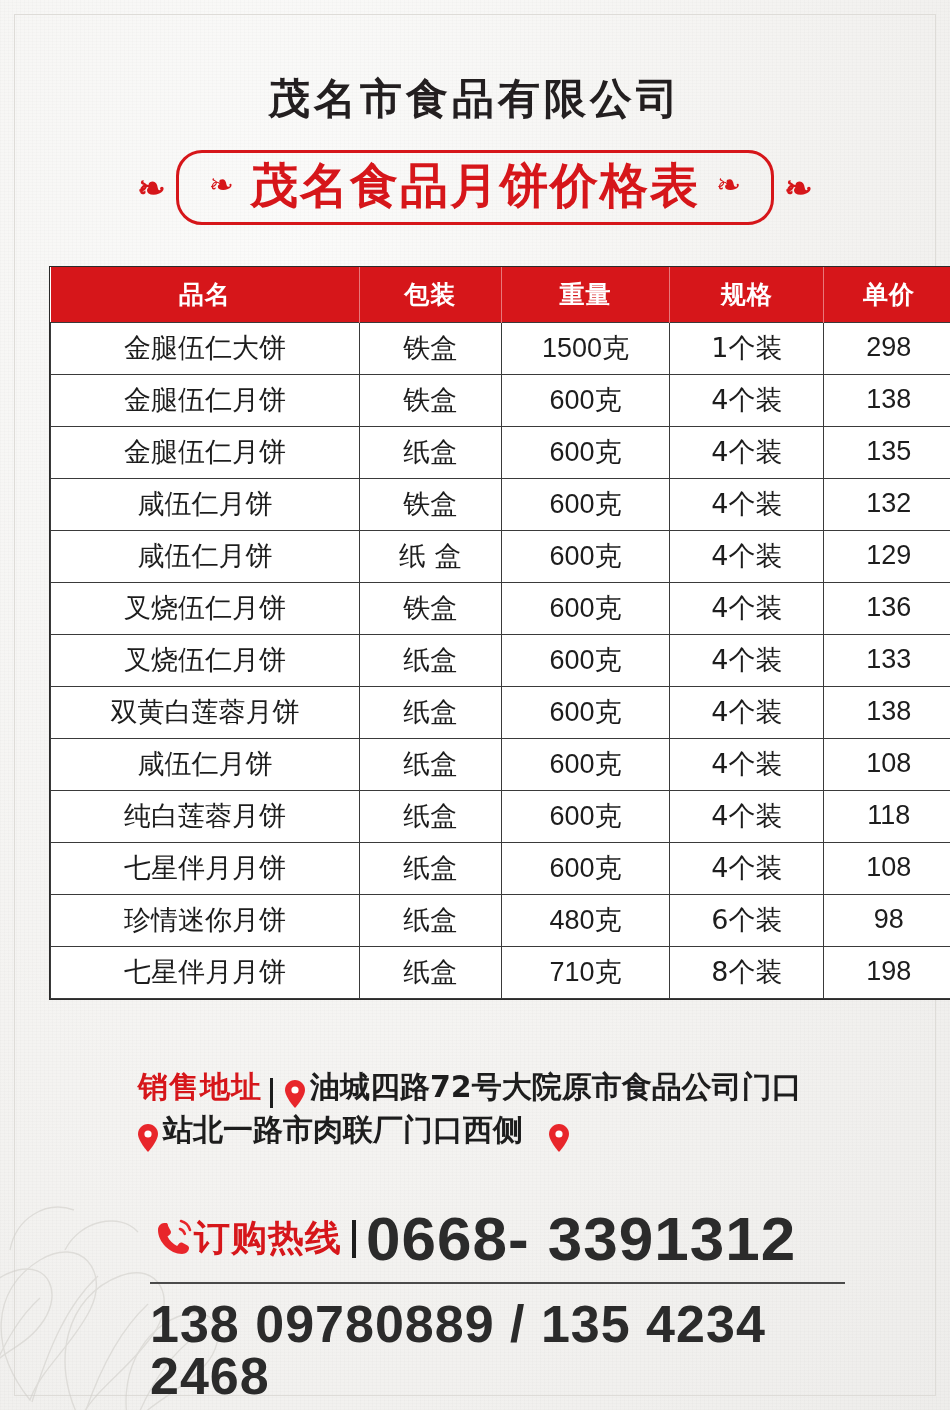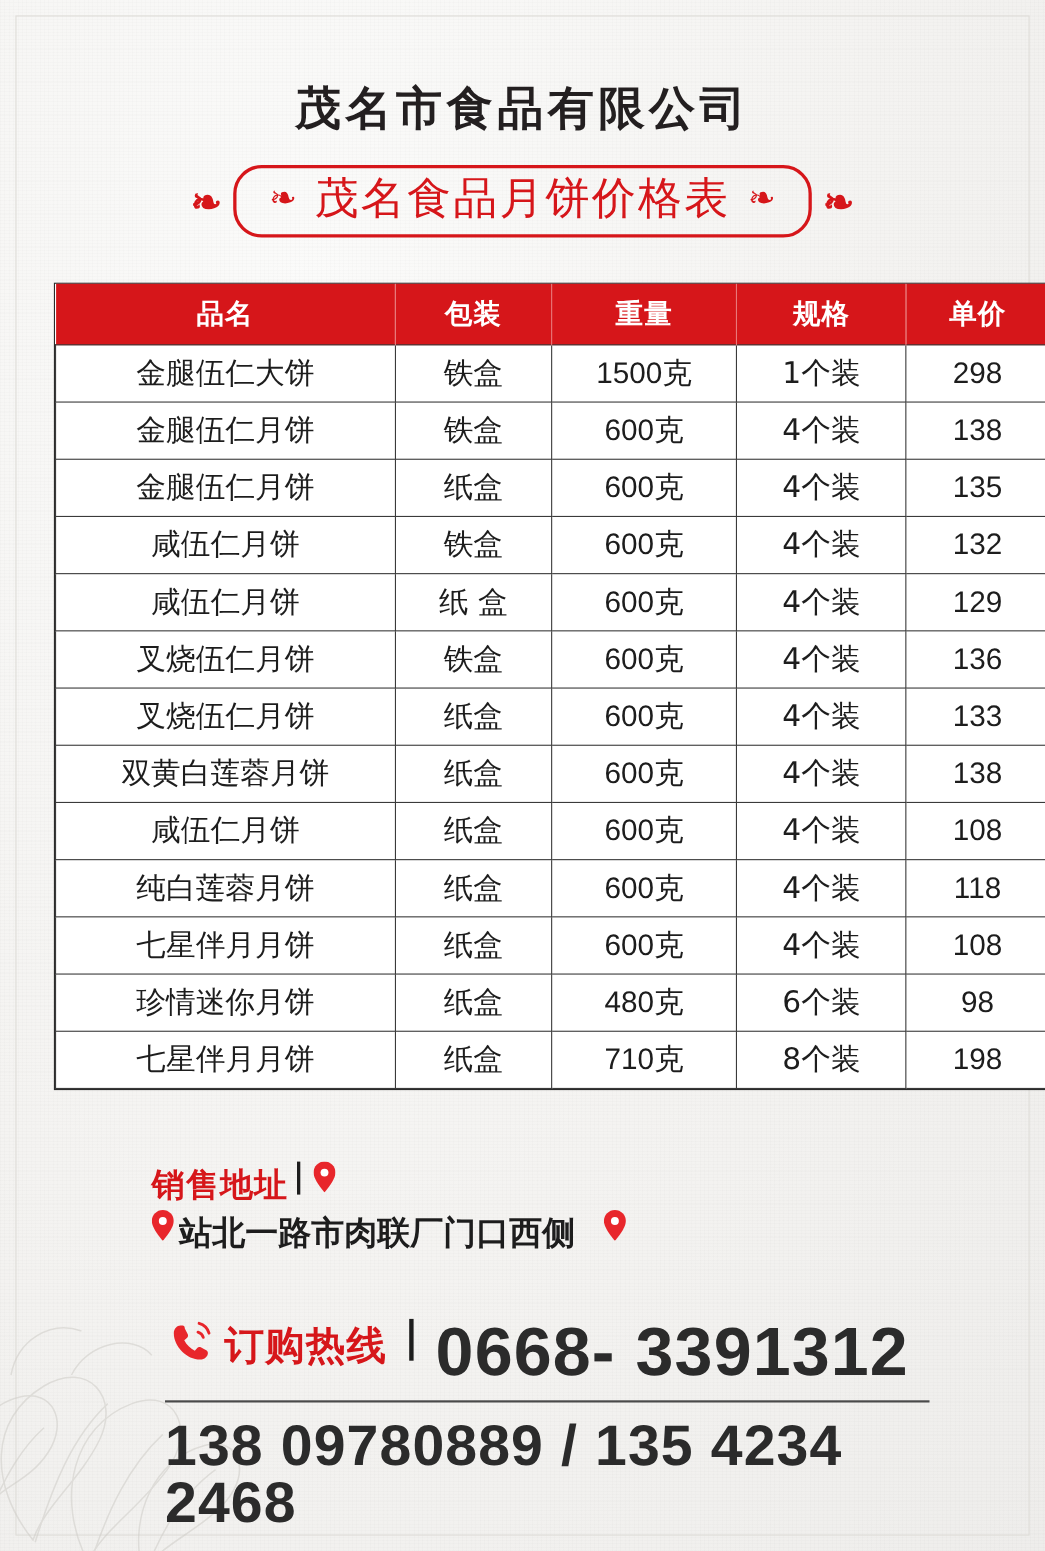--- a/index.html
+++ b/index.html
@@ -74,22 +74,22 @@
   .banner {
     border: 3px solid #d6161a;
     border-radius: 26px;
     padding: 6px 30px 10px 30px;
     display: flex;
     align-items: center;
     gap: 16px;
   }
   .banner-text {
     font-family: "DejaVu Sans", sans-serif;
-    font-weight: normal;
-    font-size: 40px;
+    font-weight: bold;
+    font-size: 48px;
     color: #d6161a;
     letter-spacing: 2px;
     line-height: 1.1;
   }
   .orn {
     color: #d6161a;
     font-size: 30px;
     line-height: 1;
   }
   .orn-out {
@@ -137,21 +137,21 @@
   .col-spec { width: 128px; }
   .col-price { width: 108px; }
 
   .addr-block {
     margin-top: 66px;
     padding-left: 88px;
     padding-right: 40px;
   }
   .addr-line {
     display: flex;
-    align-items: flex-start;
+    align-items: flex-end;
     font-family: "DejaVu Sans", sans-serif;
     font-weight: bold;
     font-size: 30px;
     color: #1d1d1d;
     line-height: 1.45;
     flex-wrap: nowrap;
   }
   .addr-label {
     color: #d6161a;
     font-weight: bold;
@@ -173,21 +173,21 @@
   }
   .addr-gap { display:inline-block; width: 26px; }
 
   .hotline-block {
     margin-top: 56px;
     padding-left: 100px;
     padding-right: 55px;
   }
   .hotline-row {
     display: flex;
-    gap: 10px;
+    align-items: center;
   }
   .phone-icon {
     width: 44px;
     height: 44px;
     flex: 0 0 auto;
   }
   .hotline-label {
     font-family: "DejaVu Sans", sans-serif;
     font-weight: bold;
     font-size: 36px;
@@ -368,20 +368,21 @@
     </table>
 
     <div class="addr-block">
       <div class="addr-line">
         <span class="addr-label">销售地址</span>
         <span class="divider-bar"></span>
         <svg class="pin" viewBox="0 0 20 28" xmlns="http://www.w3.org/2000/svg">
           <path d="M10 0C4.5 0 0 4.5 0 10c0 7 10 18 10 18s10-11 10-18C20 4.5 15.5 0 10 0z" fill="#e8262b"></path>
           <circle cx="10" cy="10" r="3.6" fill="#ffffff"></circle>
         </svg>
+        <span>油城四路72号大院原市食品公司门口</span>
       </div>
       <div class="addr-line">
         <svg class="pin" viewBox="0 0 20 28" xmlns="http://www.w3.org/2000/svg">
           <path d="M10 0C4.5 0 0 4.5 0 10c0 7 10 18 10 18s10-11 10-18C20 4.5 15.5 0 10 0z" fill="#e8262b"></path>
           <circle cx="10" cy="10" r="3.6" fill="#ffffff"></circle>
         </svg>
         <span>站北一路市肉联厂门口西侧</span>
         <span class="addr-gap"></span>
         <svg class="pin" viewBox="0 0 20 28" xmlns="http://www.w3.org/2000/svg">
           <path d="M10 0C4.5 0 0 4.5 0 10c0 7 10 18 10 18s10-11 10-18C20 4.5 15.5 0 10 0z" fill="#e8262b"></path>

